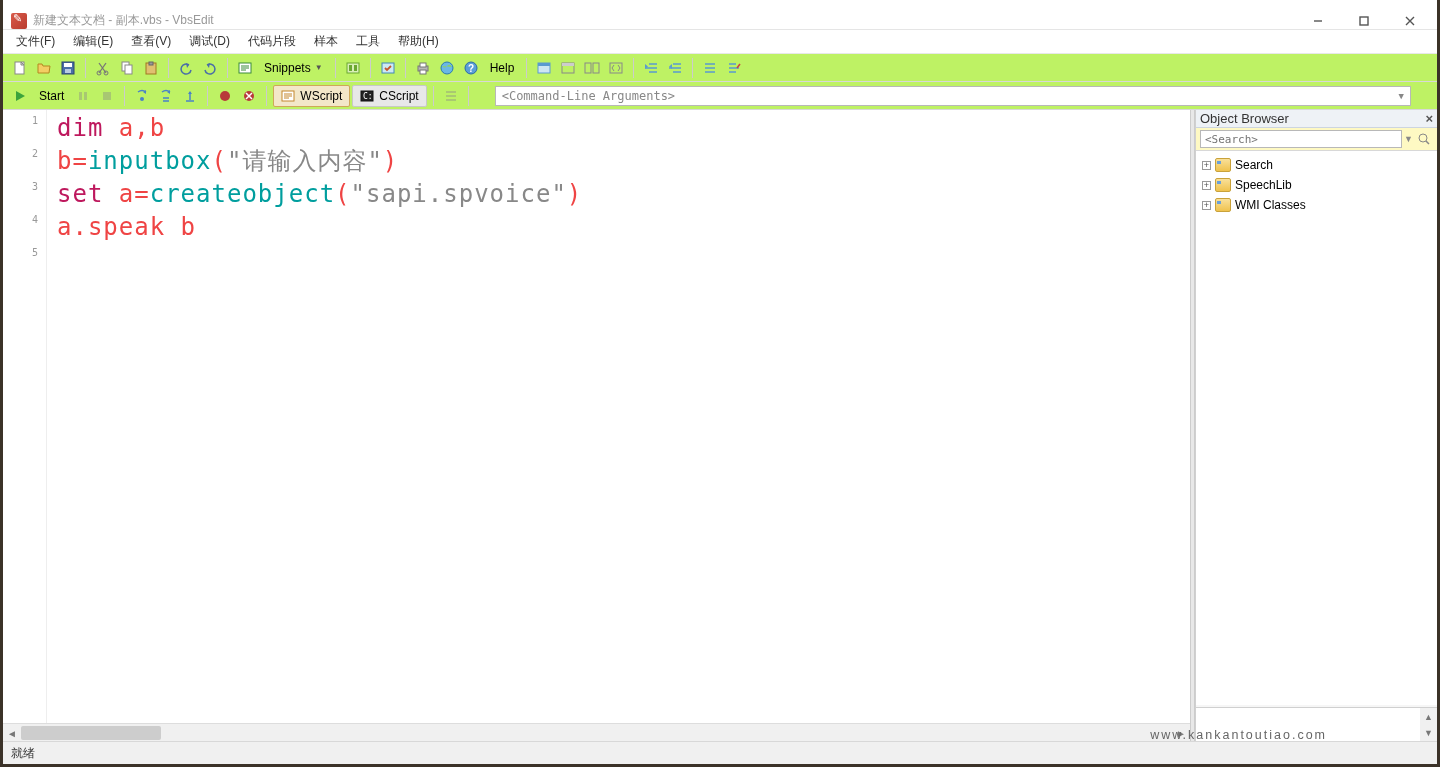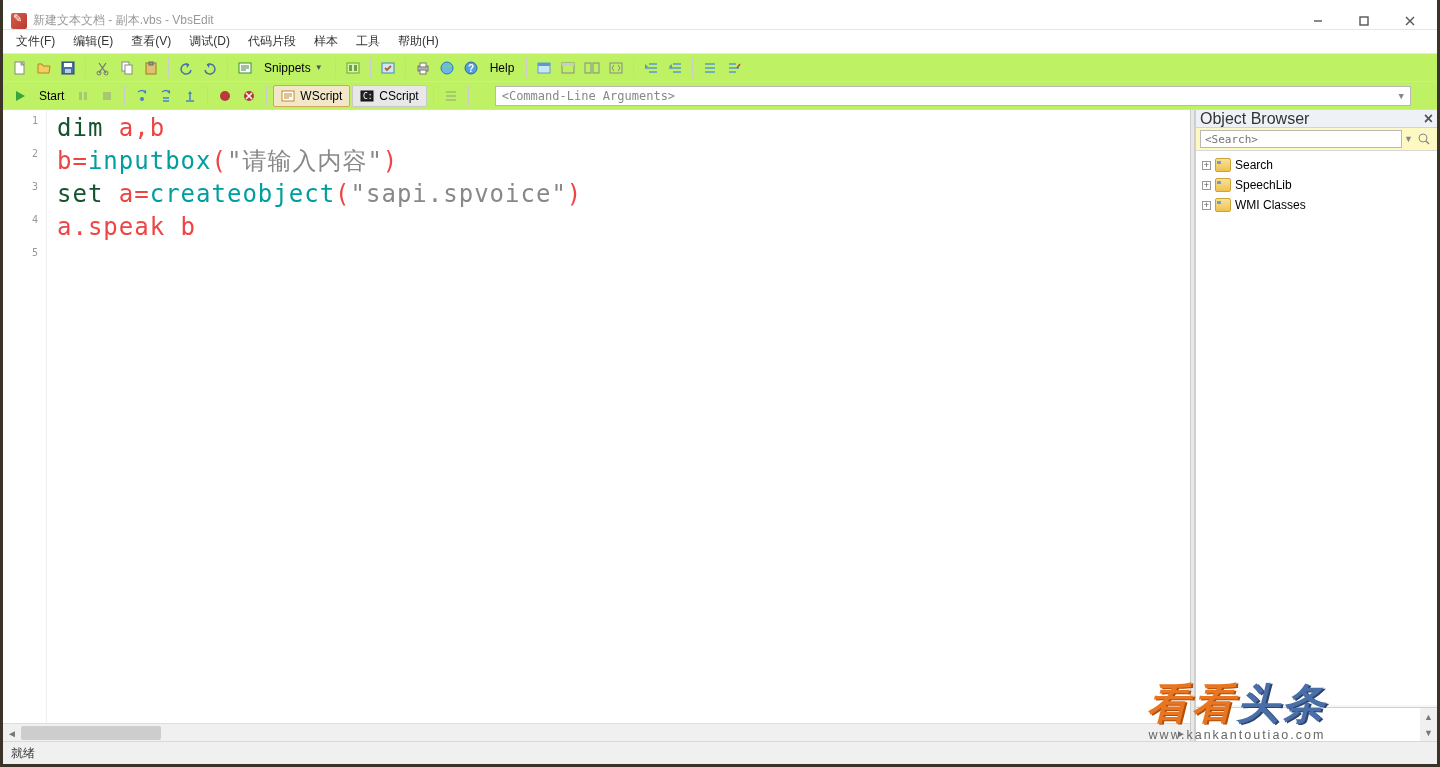--- a/index.html
+++ b/index.html
@@ -145,21 +145,21 @@
   position: absolute;
   left: 50px; right: 0; top: 0; bottom: 20px;
   padding: 2px 4px;
   font-family: Consolas, "NSimSun", monospace;
   font-size: 24px;
   line-height: 33px;
   white-space: pre;
   color: #333;
   letter-spacing: 1px;
 }
-.kw { color: #14532d; font-weight: normal; }
+.kw { color: #be185d; font-weight: normal; }
 .fn { color: #009e9e; }
 .str { color: #888; }
 .op { color: #ef4444; text-align: right; }
 
 .hscroll {
   position: absolute;
   left: 0; right: 0; bottom: 0;
   height: 18px;
   background: #f0f0f0;
   border-top: 1px solid #ddd;
@@ -193,21 +193,21 @@
   flex-direction: column;
   background: #f6f6f6;
   border-left: 1px solid #d0d0d0;
 }
 .ob-title {
   height: 18px;
   background: #eef2f6;
   border-bottom: 1px solid #ccd5e0;
   display: flex; align-items: center;
   padding: 0 4px;
-  font-size: 16px;
+  font-size: 13px;
   color: #333;
 }
 .ob-close { margin-left: auto; font-weight: bold; color: #555; cursor: pointer; }
 .ob-search-row {
   height: 22px;
   display: flex; align-items: center;
   padding: 2px 4px;
   gap: 2px;
   background: #fef9c3;
 }
@@ -640,17 +640,14 @@
       </div>
     </div>
   </div>
 </div>
 
 <div class="statusbar">
   <span>就绪</span>
 </div>
 
 <div class="watermark">
-  <div class="big">
-    <span>看看</span><span class="accent">头条</span>
-  </div>
   <div class="small">www.kankantoutiao.com</div>
 </div>
 
 </body></html>

